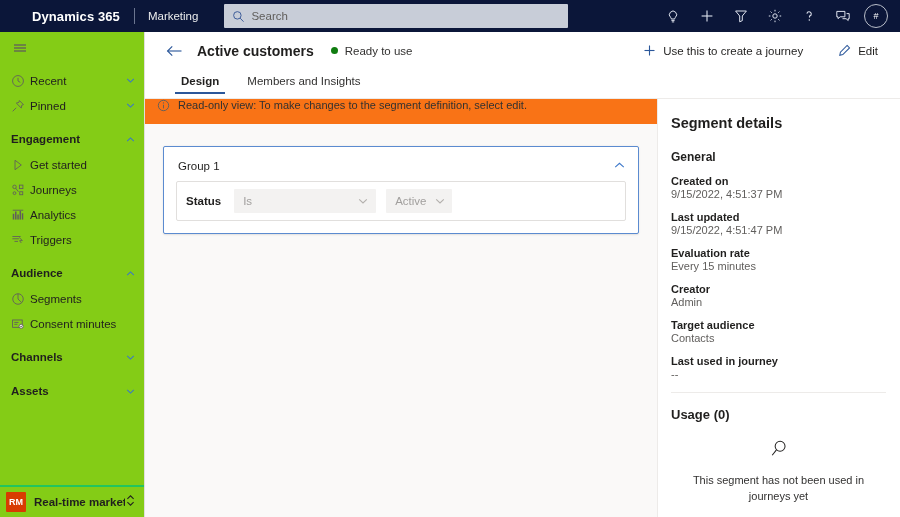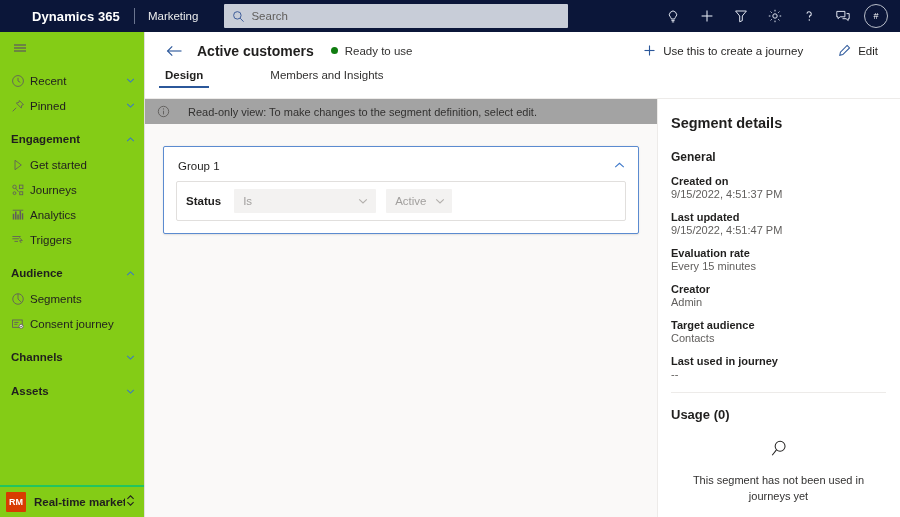--- a/index.html
+++ b/index.html
@@ -141,25 +141,24 @@
   .cmd-right { margin-left: auto; display: flex; align-items: center; gap: 19px; }
   .cmd-btn {
     display: flex; align-items: center; height: 28px;
     padding: 0 8px; cursor: pointer;
     font-size: 11.5px; color: #201f1e; white-space: nowrap;
   }
   .cmd-btn .ci { display: flex; align-items: center; margin-right: 7px; color: #2b579a; }
 
   .tabbar {
     height: 30px; flex: 0 0 30px;
-    display: flex; align-items: flex-start;
-    padding-left: 12px;
+    display: flex; align-items: center;
+    padding-left: 28px;
     border-bottom: 1px solid #edebe9;
     background: #ffffff;
-    gap: 39px;
   }
   .tab {
     font-size: 11.5px; color: #323130;
     padding: 0 8px 6px 8px; cursor: pointer;
     position: relative; white-space: nowrap;
   }
   .tab.active { font-weight: bold; color: #201f1e; }
   .tab.active::after {
     content: ""; position: absolute; left: 2px; right: 2px; bottom: -1px;
     height: 2px; background: #2b579a;
@@ -167,24 +166,24 @@
   .tab + .tab { margin-left: 12px; }
 
   .content-split { flex: 1 1 auto; display: flex; min-height: 0; }
 
   .canvas-col {
     flex: 1 1 auto; display: flex; flex-direction: column;
     min-width: 0; border-right: 1px solid #edebe9;
   }
   .infobar {
     flex: 0 0 25px; height: 25px;
-    background: #a3a3a3;
-    display: flex; align-items: center;
+    background: #f97316;
+    display: flex; align-items: flex-start;
     padding-left: 12px;
-    font-size: 11px; color: #323130; gap: 10px;
+    font-size: 11px; color: #323130;
   }
   .infobar .ii { display: flex; align-items: center; margin-right: 8px; color: #605e5c; }
 
   .canvas {
     flex: 1 1 auto; background: #faf9f8;
     padding: 22px 18px 0 18px; overflow: hidden;
   }
   .group-card {
     background: #ffffff;
     border: 1px solid #5b8bd0;
@@ -440,21 +439,21 @@
         <div class="nav-row">
           <span class="nav-ico">
             <svg width="14" height="14" viewBox="0 0 16 16" fill="none" stroke="#605e5c" stroke-width="1">
                 <rect x="1.8" y="3.4" width="11" height="8.4"></rect>
                 <line x1="3.8" y1="6.2" x2="8.6" y2="6.2"></line>
                 <line x1="3.8" y1="8.4" x2="7.4" y2="8.4"></line>
                 <circle cx="11.6" cy="10.6" r="2.4" fill="#f3f2f1"></circle>
                 <path d="M10.5 10.6l.8.9 1.7-1.8"></path>
               </svg>
           </span>
-          <span class="nav-label">Consent journey</span>
+          <span class="nav-label">Consent minutes</span>
         </div>
 
         <div class="nav-spacer-sm"></div>
 
         <div class="nav-group">
           <span class="nav-label">Channels</span>
           <span class="nav-chev">
             <svg width="11" height="11" viewBox="0 0 12 12" fill="none" stroke="#3a76c9" stroke-width="1.1">
                 <path d="M2.4 4.3L6 7.8l3.6-3.5"></path>
               </svg>

